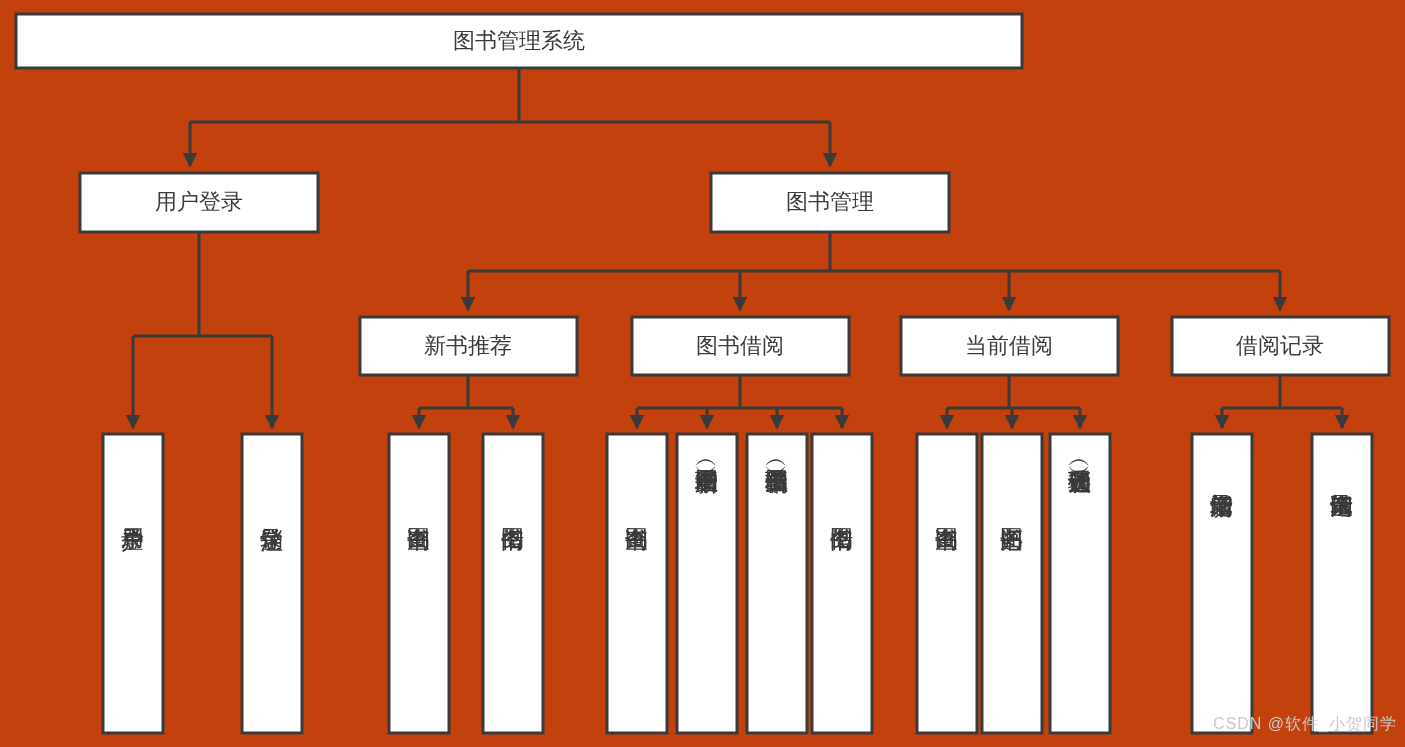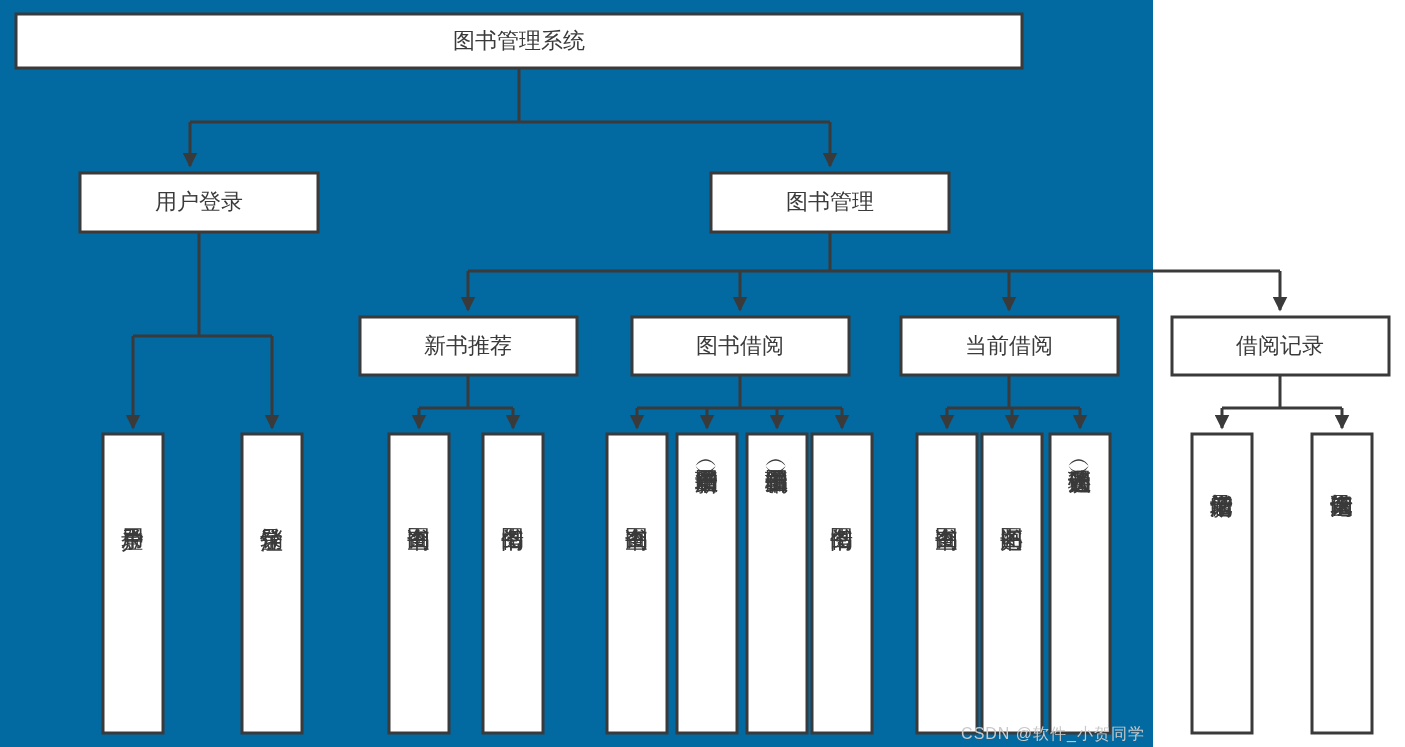--- a/index.html
+++ b/index.html
@@ -1,26 +1,26 @@
 <!DOCTYPE html>
 <html><head>
 <meta charset="utf-8">
 <style>
   html,body{margin:0;padding:0;background:#ffffff;}
   body{width:1405px;height:747px;overflow:hidden;
        font-family:"Liberation Sans","DejaVu Sans",sans-serif;}
-  #diagram{position:relative;width:1153px;height:747px;background:#0369a1;}
+  #diagram{position:relative;width:1405px;height:747px;background:#c2410c;}
   svg{position:absolute;left:0;top:0;width:1405px;height:747px;}
   .node-box{fill:#ffffff;stroke:#3a3a3a;stroke-width:3;}
   .link{fill:none;stroke:#3a3a3a;stroke-width:3;}
   .node-label{fill:#3a3a3a;font-family:"Liberation Sans","DejaVu Sans",sans-serif;
               font-size:22px;text-anchor:middle;dominant-baseline:middle;}
   .leaf-label{fill:#3a3a3a;font-family:"Liberation Sans","DejaVu Sans",sans-serif;
               font-size:23px;text-anchor:middle;}
-  .watermark{position:absolute;right:8px;bottom:2px;color:#c9c9c9;font-size:16px;
+  .watermark{position:absolute;right:8px;bottom:12px;color:#c9c9c9;font-size:16px;
              font-family:"Liberation Sans","DejaVu Sans",sans-serif;white-space:nowrap;
              letter-spacing:1px;}
 </style>
 </head>
 <body>
 
 <div id="diagram">
 
   <svg viewBox="0 0 1405 747" xmlns="http://www.w3.org/2000/svg">
     <defs>

